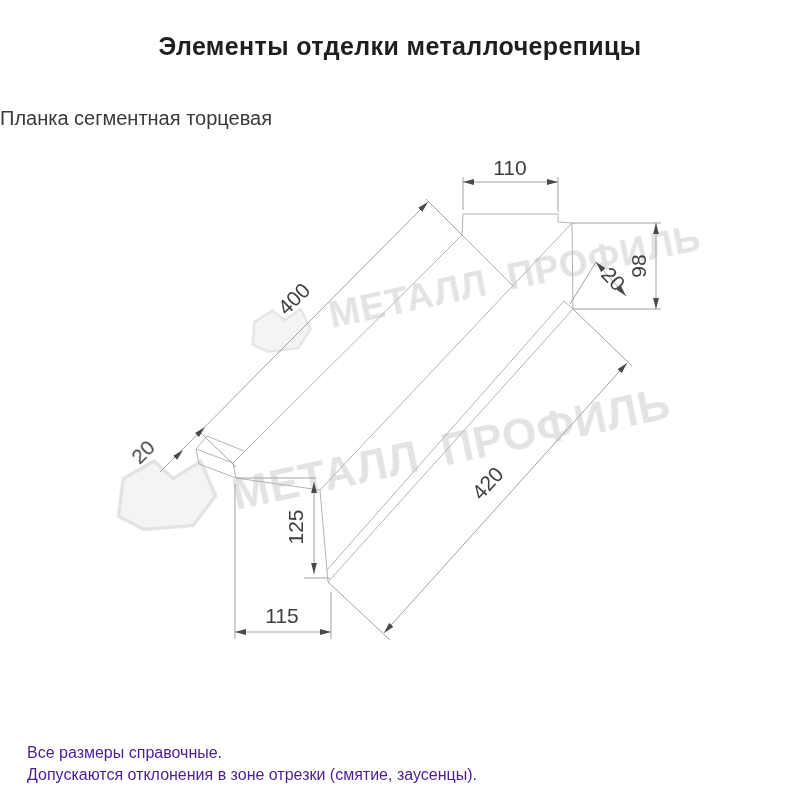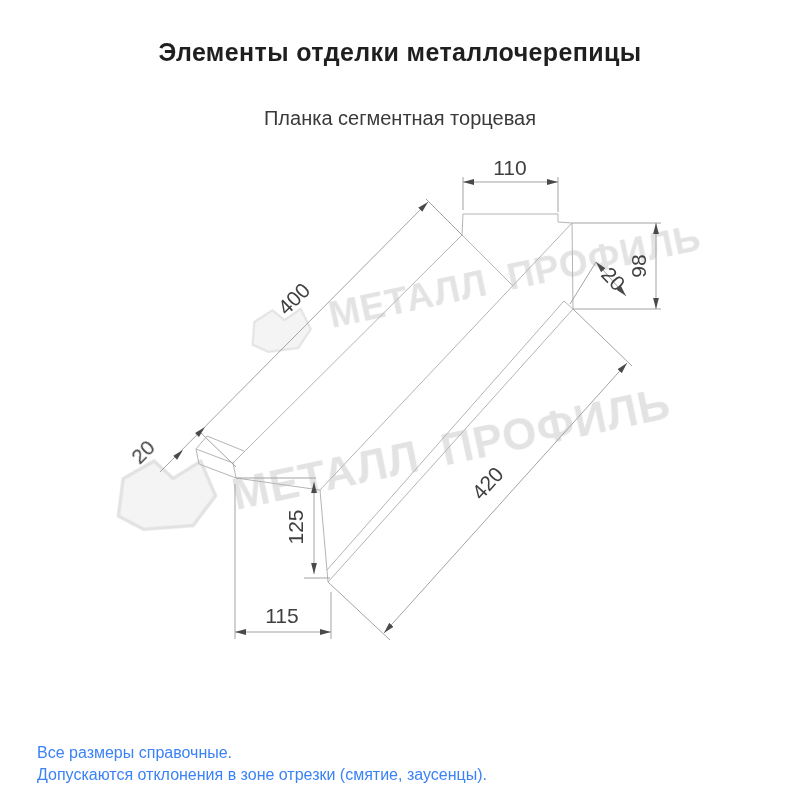--- a/index.html
+++ b/index.html
@@ -1,22 +1,22 @@
 <!DOCTYPE html>
 <html><head>
 <meta charset="utf-8">
 <style>
   html,body{margin:0;padding:0;background:#ffffff;}
   .page{position:relative;width:800px;height:800px;background:#ffffff;overflow:hidden;
         font-family:"Liberation Sans", sans-serif;}
-  .title{position:absolute;top:38px;left:0;width:800px;text-align:center;
+  .title{position:absolute;top:32px;left:0;width:800px;text-align:center;
          font-size:25px;font-weight:700;color:#1f1f1f;letter-spacing:.4px;}
-  .subtitle{position:absolute;top:105px;left:0;width:800px;text-align:center;
+  .subtitle{position:absolute;top:105px;left:0;width:800px;
             font-size:20px;font-weight:400;color:#3a3a3a;line-height:26px;}
-  .notes{position:absolute;left:37px;top:742px;font-size:16px;color:#3b82f6;line-height:22px;}
+  .notes{position:absolute;left:27px;top:742px;font-size:16px;color:#4c1d95;line-height:22px;}
   svg.drawing{position:absolute;left:0;top:0;}
   .wm{filter:blur(.5px);}
   .wm text{fill:#e3e3e3;font-weight:700;letter-spacing:1px;word-spacing:10px;}
   .wm .logo{fill:#f4f4f4;stroke:#e2e2e2;stroke-width:2;}
   .outline path{stroke:#b4b4b4;fill:none;stroke-width:1;}
   .dimlines path{stroke:#a3a3a3;fill:none;stroke-width:1;}
   .dimtext text{fill:#3f3f3f;font-size:21px;}
   .arrowhead{fill:#4a4a4a;}
 </style>
 </head>

